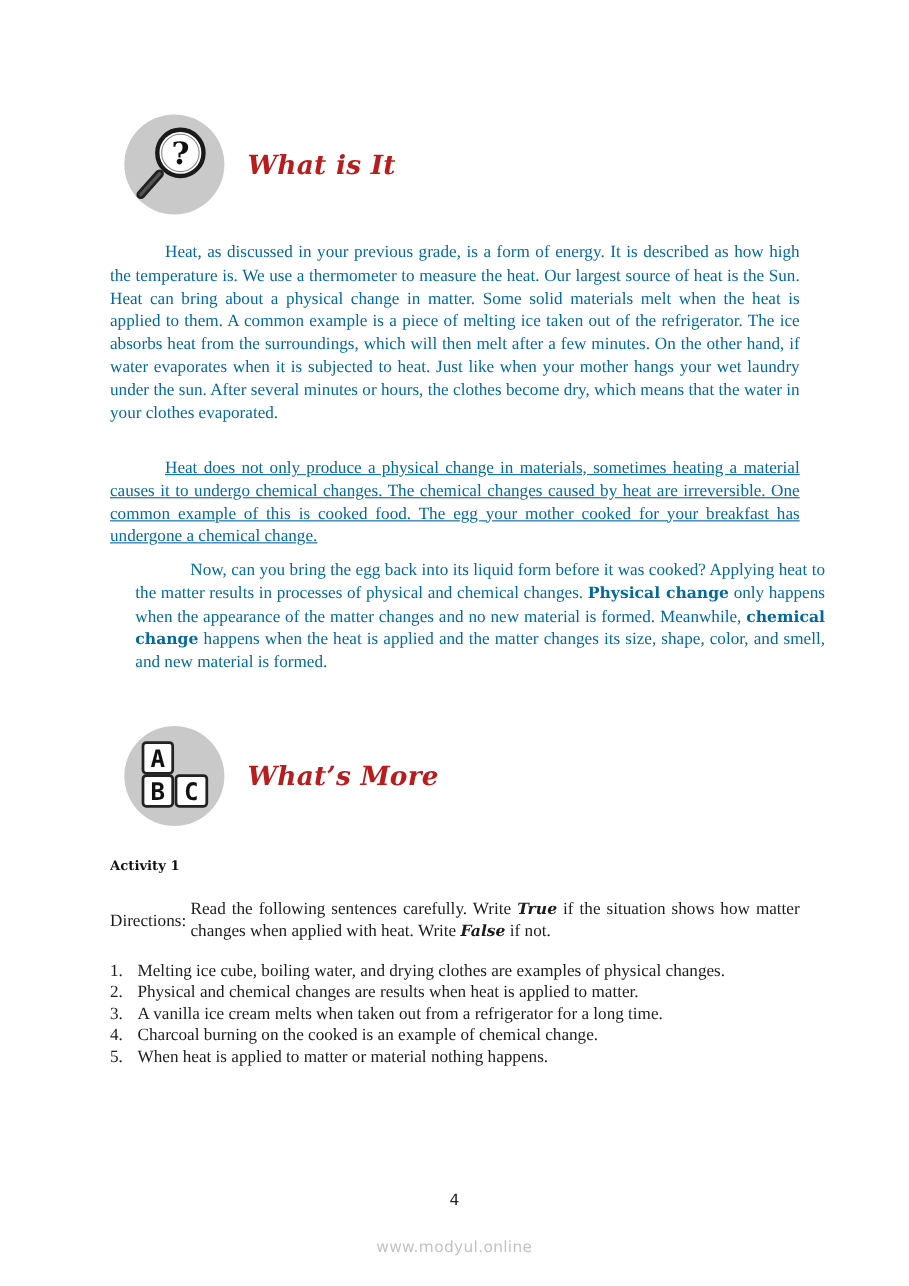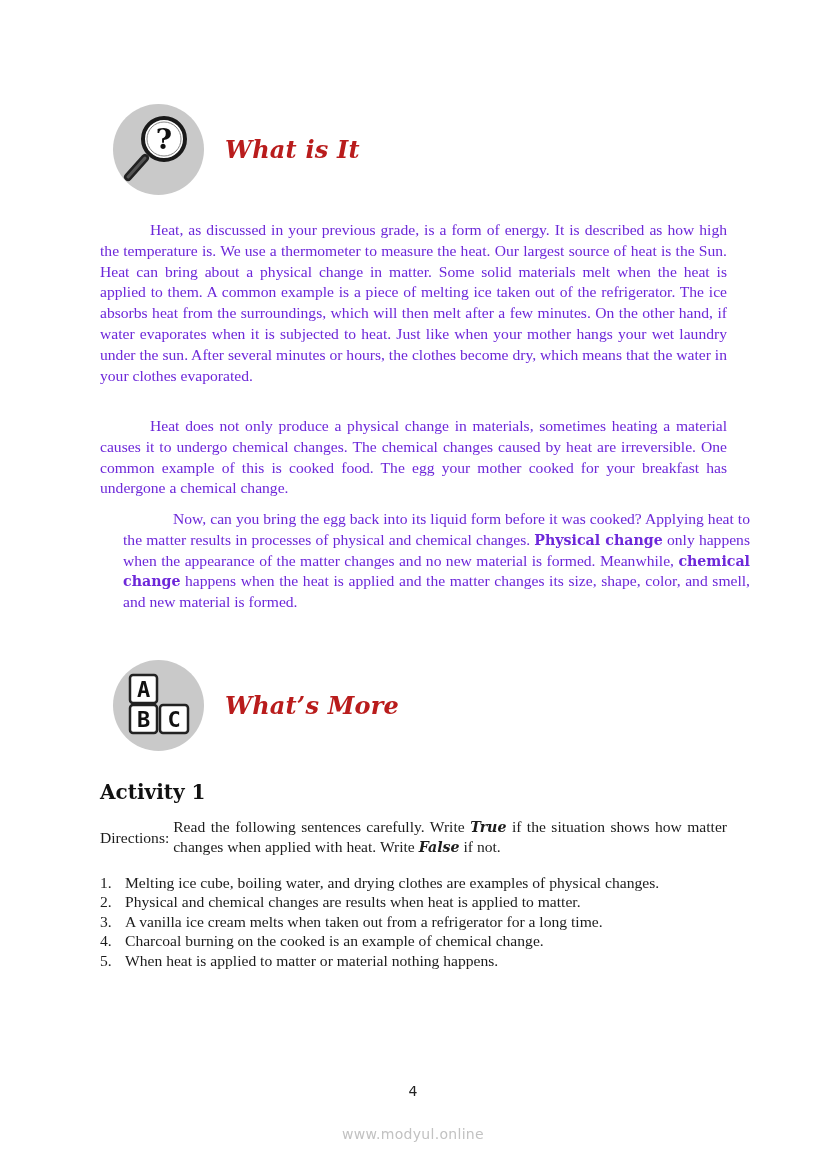--- a/index.html
+++ b/index.html
@@ -6,28 +6,28 @@
     body { width: 826px; height: 1169px; position: relative; overflow: hidden; color: #1a1a1a; }
     .page { position: absolute; left: 0; top: 0; width: 826px; height: 1169px; }
 
     .section-header { position: absolute; left: 113px; height: 92px; display: flex; align-items: center; }
     .section-header .badge { width: 91px; height: 91px; border-radius: 50%; background: #c9c9c9; position: relative; flex: 0 0 auto; }
     .section-header .title { margin-left: 21px; font-family: "DejaVu Serif", serif; font-weight: bold; font-style: italic; font-size: 24px; color: #b91c1c; letter-spacing: 0.2px; }
 
     #hdr-what-is-it { top: 103px; }
     #hdr-whats-more { top: 659px; }
 
-    .body-text { position: absolute; left: 100px; width: 627px; font-family: "Liberation Serif", "DejaVu Serif", serif; font-size: 15.6px; line-height: 20.8px; text-align: justify; color: #6d28d9; }
+    .body-text { position: absolute; left: 100px; width: 627px; font-family: "Liberation Serif", "DejaVu Serif", serif; font-size: 15.6px; line-height: 20.8px; text-align: justify; color: #0369a1; }
     .body-text p { margin: 0; text-indent: 50px; }
     #para1 { top: 220px; }
-    #para2 { top: 416px; }
+    #para2 { top: 416px; text-decoration: underline; }
     #para3 { top: 509px; margin-left: 23px; }
     .body-text b { font-family: "DejaVu Serif", serif; font-weight: bold; font-size: 14.2px; }
 
-    #activity-title { position: absolute; left: 100px; top: 780px; font-family: "DejaVu Serif", serif; font-weight: bold; font-size: 20px; color: #111; }
+    #activity-title { position: absolute; left: 100px; top: 780px; font-family: "DejaVu Serif", serif; font-weight: bold; font-size: 12px; color: #111; }
 
     #directions { position: absolute; left: 100px; top: 817px; width: 627px; font-family: "Liberation Serif", "DejaVu Serif", serif; font-size: 15.6px; line-height: 19px; color: #1c1c1c; }
     #directions .row { display: flex; align-items: center; }
     #directions .lbl { flex: 0 0 auto; white-space: pre; }
     #directions .txt { flex: 1 1 auto; text-align: justify; text-align-last: left; }
     #directions b { font-family: "DejaVu Serif", serif; font-weight: bold; font-style: italic; font-size: 14.2px; }
 
     #items { position: absolute; left: 100px; top: 873px; width: 627px; margin: 0; padding: 0; list-style: none; font-family: "Liberation Serif", "DejaVu Serif", serif; font-size: 15.6px; line-height: 19.4px; color: #1c1c1c; }
     #items li { display: flex; }
     #items .num { flex: 0 0 25px; }

